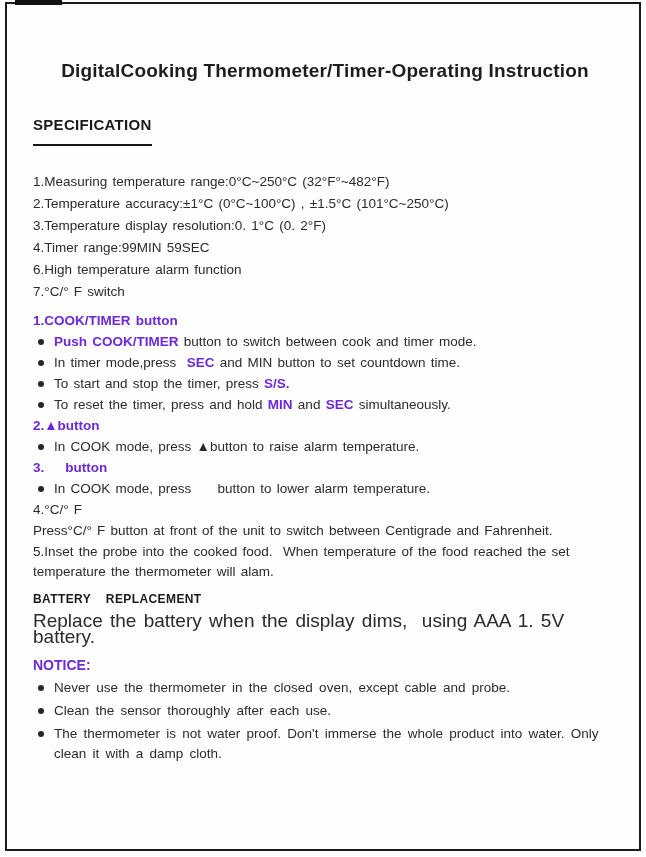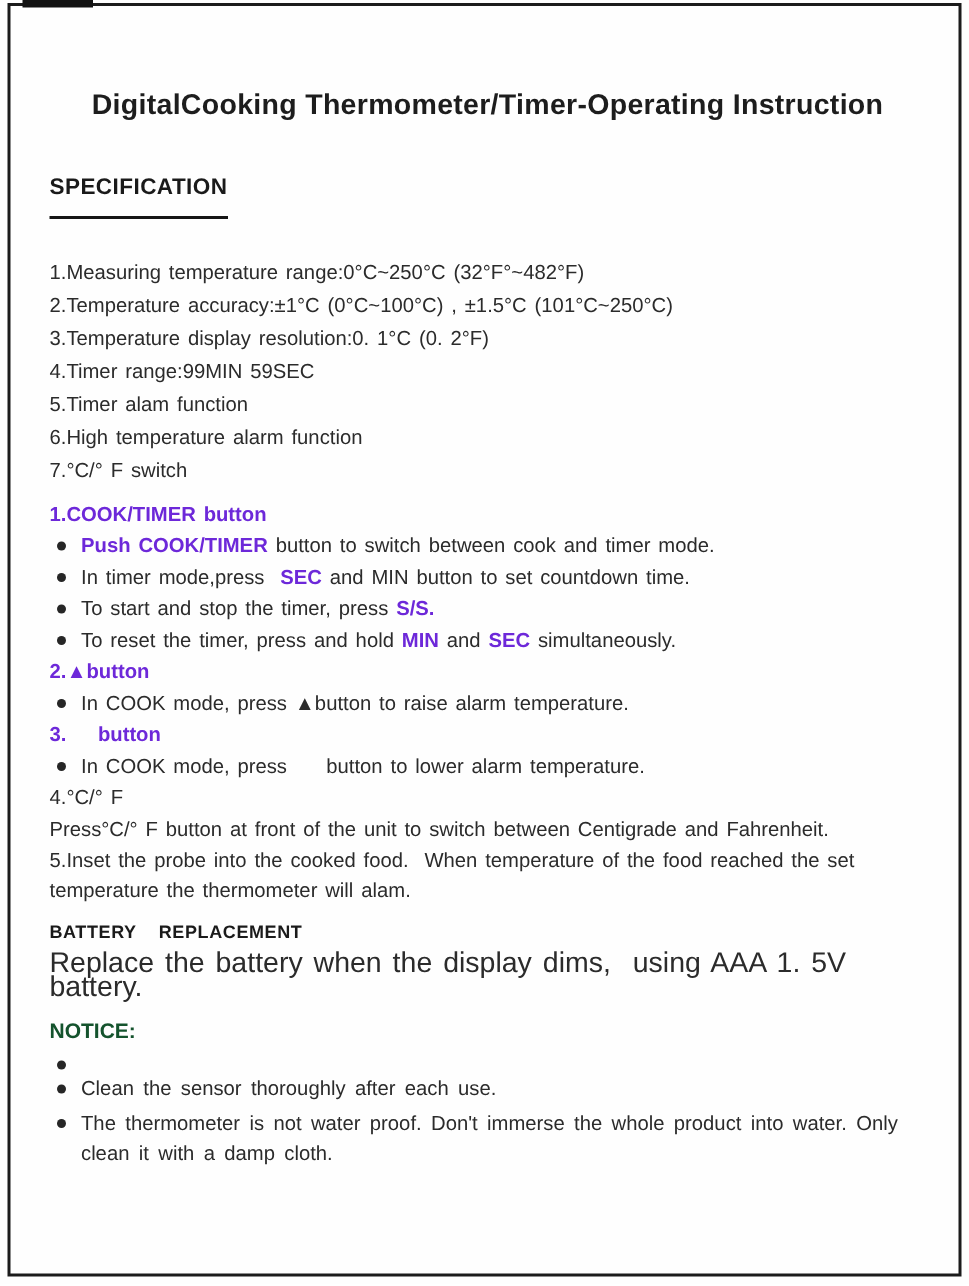--- a/index.html
+++ b/index.html
@@ -95,21 +95,21 @@
     line-height: 16px;
     word-spacing: 2px;
     white-space: pre-wrap;
   }
   .notice-section { margin-top: 12px; }
   .notice-heading {
     margin: 0;
     font-size: 14px;
     line-height: 16px;
     font-weight: bold;
-    color: #14532d;
+    color: #6d28d9;
     white-space: pre-wrap;
   }
   .notice-list { margin-top: 5px; }
   .notice-item {
     display: flex;
     align-items: flex-start;
     font-size: 13.5px;
     line-height: 20px;
     margin-bottom: 3px;
     word-spacing: 2.5px;
@@ -127,21 +127,20 @@
 
     <h1 class="title">DigitalCooking Thermometer/Timer-Operating Instruction</h1>
 
     <section class="spec-section">
       <h2 class="section-heading">SPECIFICATION</h2>
       <div class="spec-list">
           <div class="spec-item">1.Measuring temperature range:0°C~250°C (32°F°~482°F)</div>
           <div class="spec-item">2.Temperature accuracy:±1°C (0°C~100°C) , ±1.5°C (101°C~250°C)</div>
           <div class="spec-item">3.Temperature display resolution:0. 1°C (0. 2°F)</div>
           <div class="spec-item">4.Timer range:99MIN 59SEC</div>
-          <div class="spec-item">5.Timer alam function</div>
           <div class="spec-item">6.High temperature alarm function</div>
           <div class="spec-item">7.°C/° F switch</div>
         </div>
     </section>
 
     <section class="op-section">
       <div class="op-lines">
           <div class="op-line subheading"><span class="line-text"><span class="b">1.COOK/TIMER button</span></span></div>
           <div class="op-line bullet">
             <span class="dot"></span>
@@ -178,20 +177,21 @@
     <section class="battery-section">
       <h2 class="battery-heading">BATTERY    REPLACEMENT</h2>
       <p class="battery-body">Replace the battery when the display dims,  using AAA 1. 5V battery.</p>
     </section>
 
     <section class="notice-section">
       <h3 class="notice-heading">NOTICE:</h3>
       <div class="notice-list">
           <div class="notice-item">
             <span class="dot"></span>
+            <span class="line-text">Never use the thermometer in the closed oven, except cable and probe.</span>
           </div>
           <div class="notice-item">
             <span class="dot"></span>
             <span class="line-text">Clean the sensor thoroughly after each use.</span>
           </div>
           <div class="notice-item">
             <span class="dot"></span>
             <span class="line-text">The thermometer is not water proof. Don't immerse the whole product into water. Only clean it with a damp cloth.</span>
           </div>
         </div>

